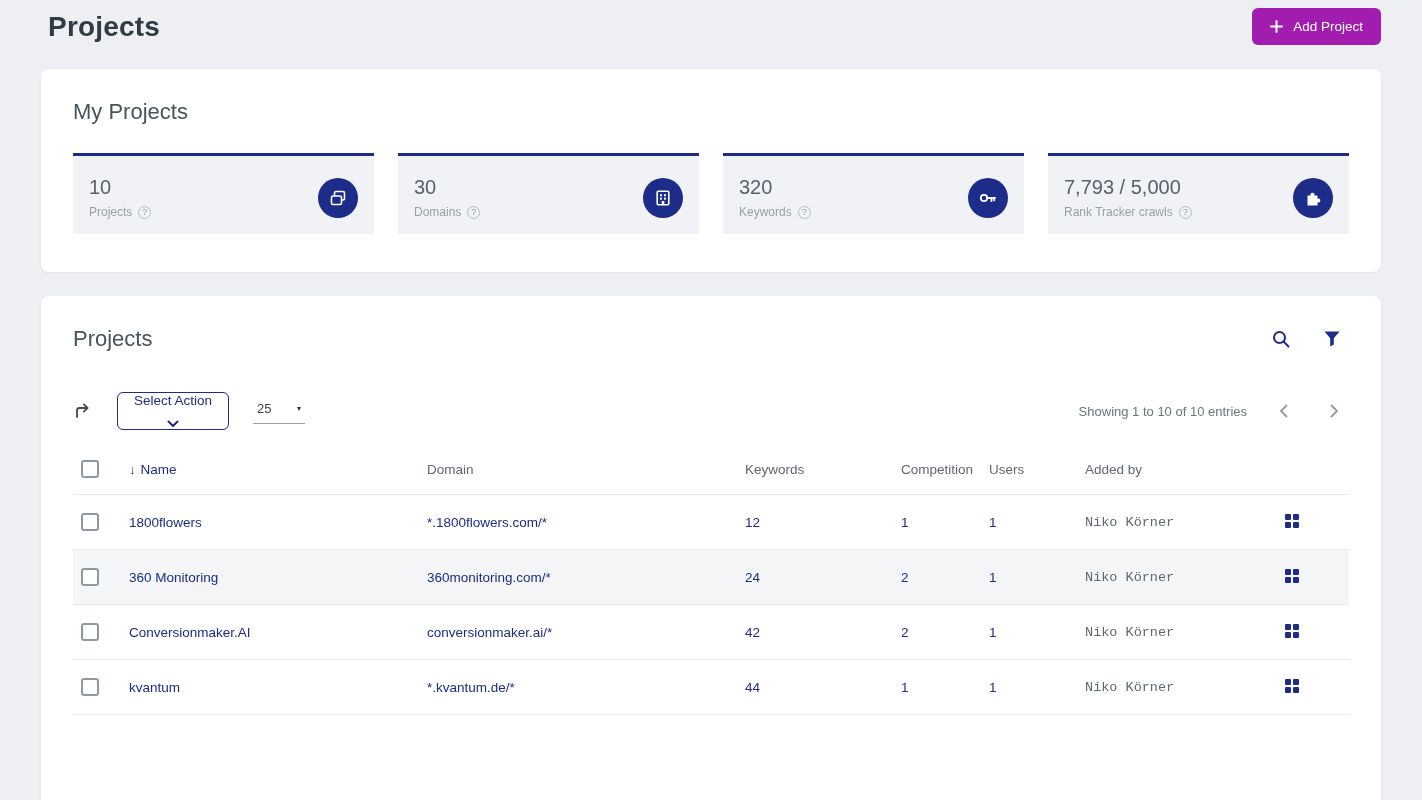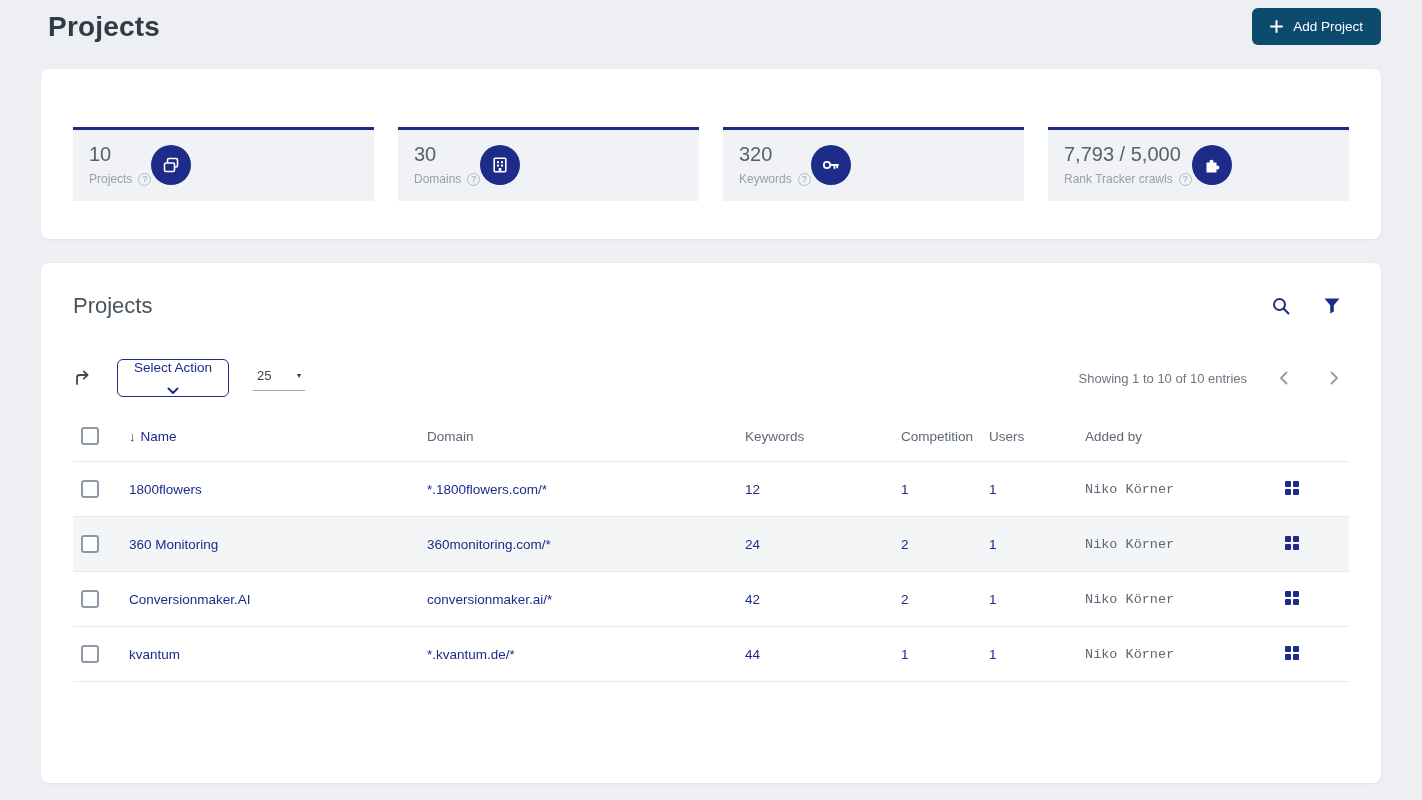--- a/index.html
+++ b/index.html
@@ -14,36 +14,36 @@
   
   .breadcrumb { padding: 15px 7px 0; font-size: 13px; color: #8a939d; }
   .breadcrumb .crumb { color: #3f4a55; text-decoration: none; cursor: pointer; }
   .breadcrumb .sep { margin: 0 6px; color: #9aa3ac; }
   .breadcrumb .current { color: #8a939d; }
 
   
   .title-row { display: flex; justify-content: space-between; align-items: center; margin-top: 8px; padding-left: 7px; }
   h1.page-title { font-size: 28px; font-weight: 600; color: #2f3b47; letter-spacing: .2px; }
   .btn-primary {
-    background: #0c4a6e; color: #fff; border: none; border-radius: 6px;
+    background: #a21caf; color: #fff; border: none; border-radius: 6px;
     height: 37px; padding: 0 18px; font-size: 13.5px; font-weight: 500;
     display: inline-flex; align-items: center; gap: 10px; cursor: pointer;
     font-family: "Liberation Sans", sans-serif;
   }
 
   
   .card { background: #fff; border-radius: 8px; margin-top: 24px; box-shadow: 0 1px 3px rgba(40,50,70,.06); }
   .card-title { font-size: 22px; font-weight: 500; color: #49535d; }
 
   
   .card1 { padding: 30px 32px 38px; }
   .stats { display: flex; gap: 24px; margin-top: 28px; }
   .stat {
     flex: 1; background: #f0f2f5; border-top: 3px solid #1c2c88;
-    padding: 13px 16px 15px; display: flex; align-items: center;
+    padding: 20px 16px 15px; display: flex; justify-content: space-between; align-items: center;
   }
   .stat-value { font-size: 20px; color: #57626d; }
   .stat-label { font-size: 12px; color: #97a0a9; margin-top: 6px; display: flex; align-items: center; gap: 6px; }
   .help {
     width: 13px; height: 13px; border: 1px solid #b4bcc4; border-radius: 50%;
     font-size: 9px; line-height: 11px; text-align: center; color: #97a0a9; display: inline-block;
   }
   .stat-icon {
     width: 40px; height: 40px; border-radius: 50%; background: #1c2c88;
     display: flex; align-items: center; justify-content: center; flex: 0 0 40px;
@@ -102,20 +102,21 @@
       <span style="display:inline-flex;">
         <svg width="13" height="13" viewBox="0 0 13 13" fill="none">
             <path d="M6.5 1 V12 M1 6.5 H12" stroke="#fff" stroke-width="2" stroke-linecap="round"></path>
           </svg>
       </span>
       <span>Add Project</span>
     </button>
   </div>
 
   <div class="card card1">
+    <h2 class="card-title">My Projects</h2>
     <div class="stats">
 
       <div class="stat">
         <div>
           <div class="stat-value">10</div>
           <div class="stat-label">
             <span>Projects</span>
             <span class="help">?</span>
           </div>
         </div>

